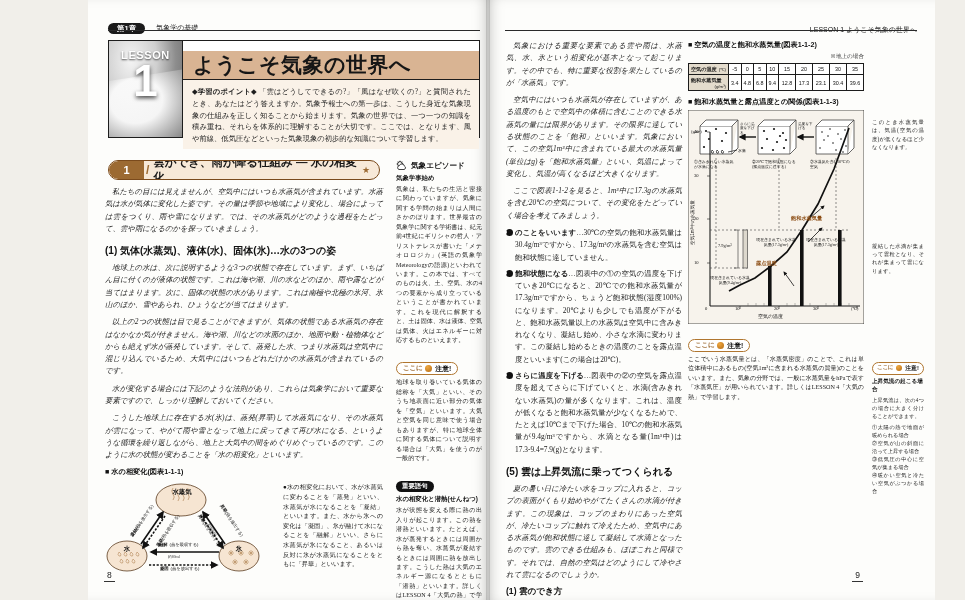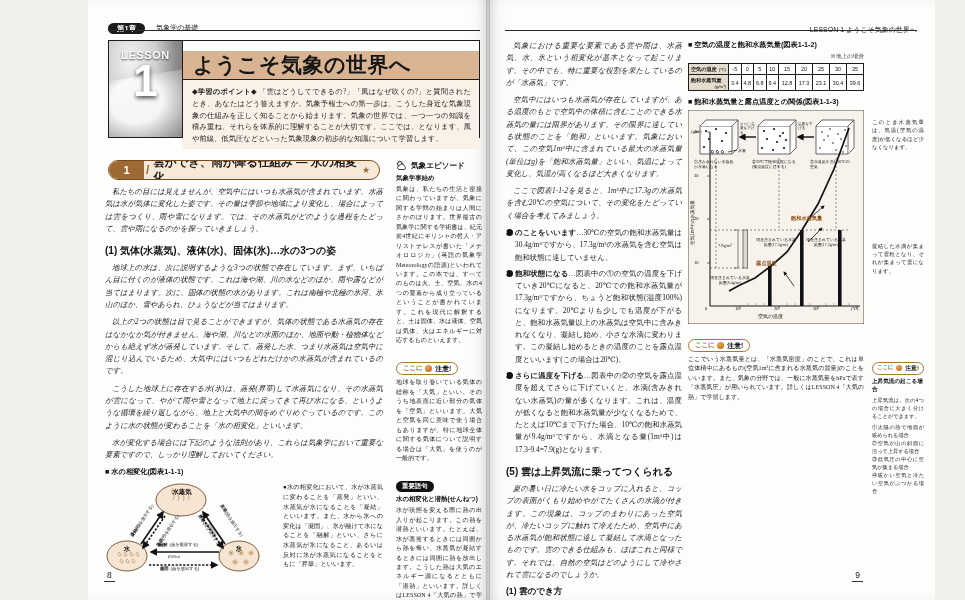--- a/index.html
+++ b/index.html
@@ -269,22 +269,22 @@
     <span class="slash">/</span>
     <span class="sectitle">雲ができ、雨が降る仕組み ― 水の相変化</span>
     <span class="star">★</span>
   </div>
 
   <div class="col-main-l">
     <p class="body">私たちの目には見えませんが、空気中にはいつも水蒸気が含まれています。水蒸気は水が気体に変化した姿です。その量は季節や地域により変化し、場合によっては雲をつくり、雨や雪になります。では、その水蒸気がどのような過程をたどって、雲や雨になるのかを探っていきましょう。</p>
     <h4 class="sub">(1) 気体(水蒸気)、液体(水)、固体(氷)…水の3つの姿</h4>
     <p class="body">地球上の水は、次に説明するような3つの状態で存在しています。まず、いちばん目に付くのが液体の状態です。これは海や湖、川の水などのほか、雨や露などが当てはまります。次に、固体の状態の水があります。これは南極や北極の氷河、氷山のほか、雪やあられ、ひょうなどが当てはまります。</p>
     <p class="body">以上の2つの状態は目で見ることができますが、気体の状態である水蒸気の存在はなかなか気が付きません。海や湖、川などの水面のほか、地面や動・植物体などからも絶えず水が蒸発しています。そして、蒸発した水、つまり水蒸気は空気中に混じり込んでいるため、大気中にはいつもどれだけかの水蒸気が含まれているのです。</p>
+    <p class="body">水が変化する場合には下記のような法則があり、これらは気象学において重要な要素ですので、しっかり理解しておいてください。</p>
     <p class="body">こうした地球上に存在する水(氷)は、蒸発(昇華)して水蒸気になり、その水蒸気が雲になって、やがて雨や雪となって地上に戻ってきて再び水になる、というような循環を繰り返しながら、地上と大気中の間をめぐりめぐっているのです。このように水の状態が変わることを「水の相変化」といいます。</p>
-    <p class="body">水が変化する場合には下記のような法則があり、これらは気象学において重要な要素ですので、しっかり理解しておいてください。</p>
 
     <div class="fig-cap">水の相変化(図表1-1-1)</div>
 
     <div class="phase-wrap">
       <svg class="phase-svg" width="178" height="96" viewBox="0 0 178 96">
 
         <ellipse cx="76" cy="20" rx="25" ry="16" fill="#f6e5d2" stroke="#5a3b1e" stroke-width=".8"></ellipse>
         <ellipse cx="22" cy="76" rx="20" ry="15" fill="#f6e5d2" stroke="#5a3b1e" stroke-width=".8"></ellipse>
         <ellipse cx="134" cy="76" rx="20" ry="15" fill="#f6e5d2" stroke="#5a3b1e" stroke-width=".8"></ellipse>
 

